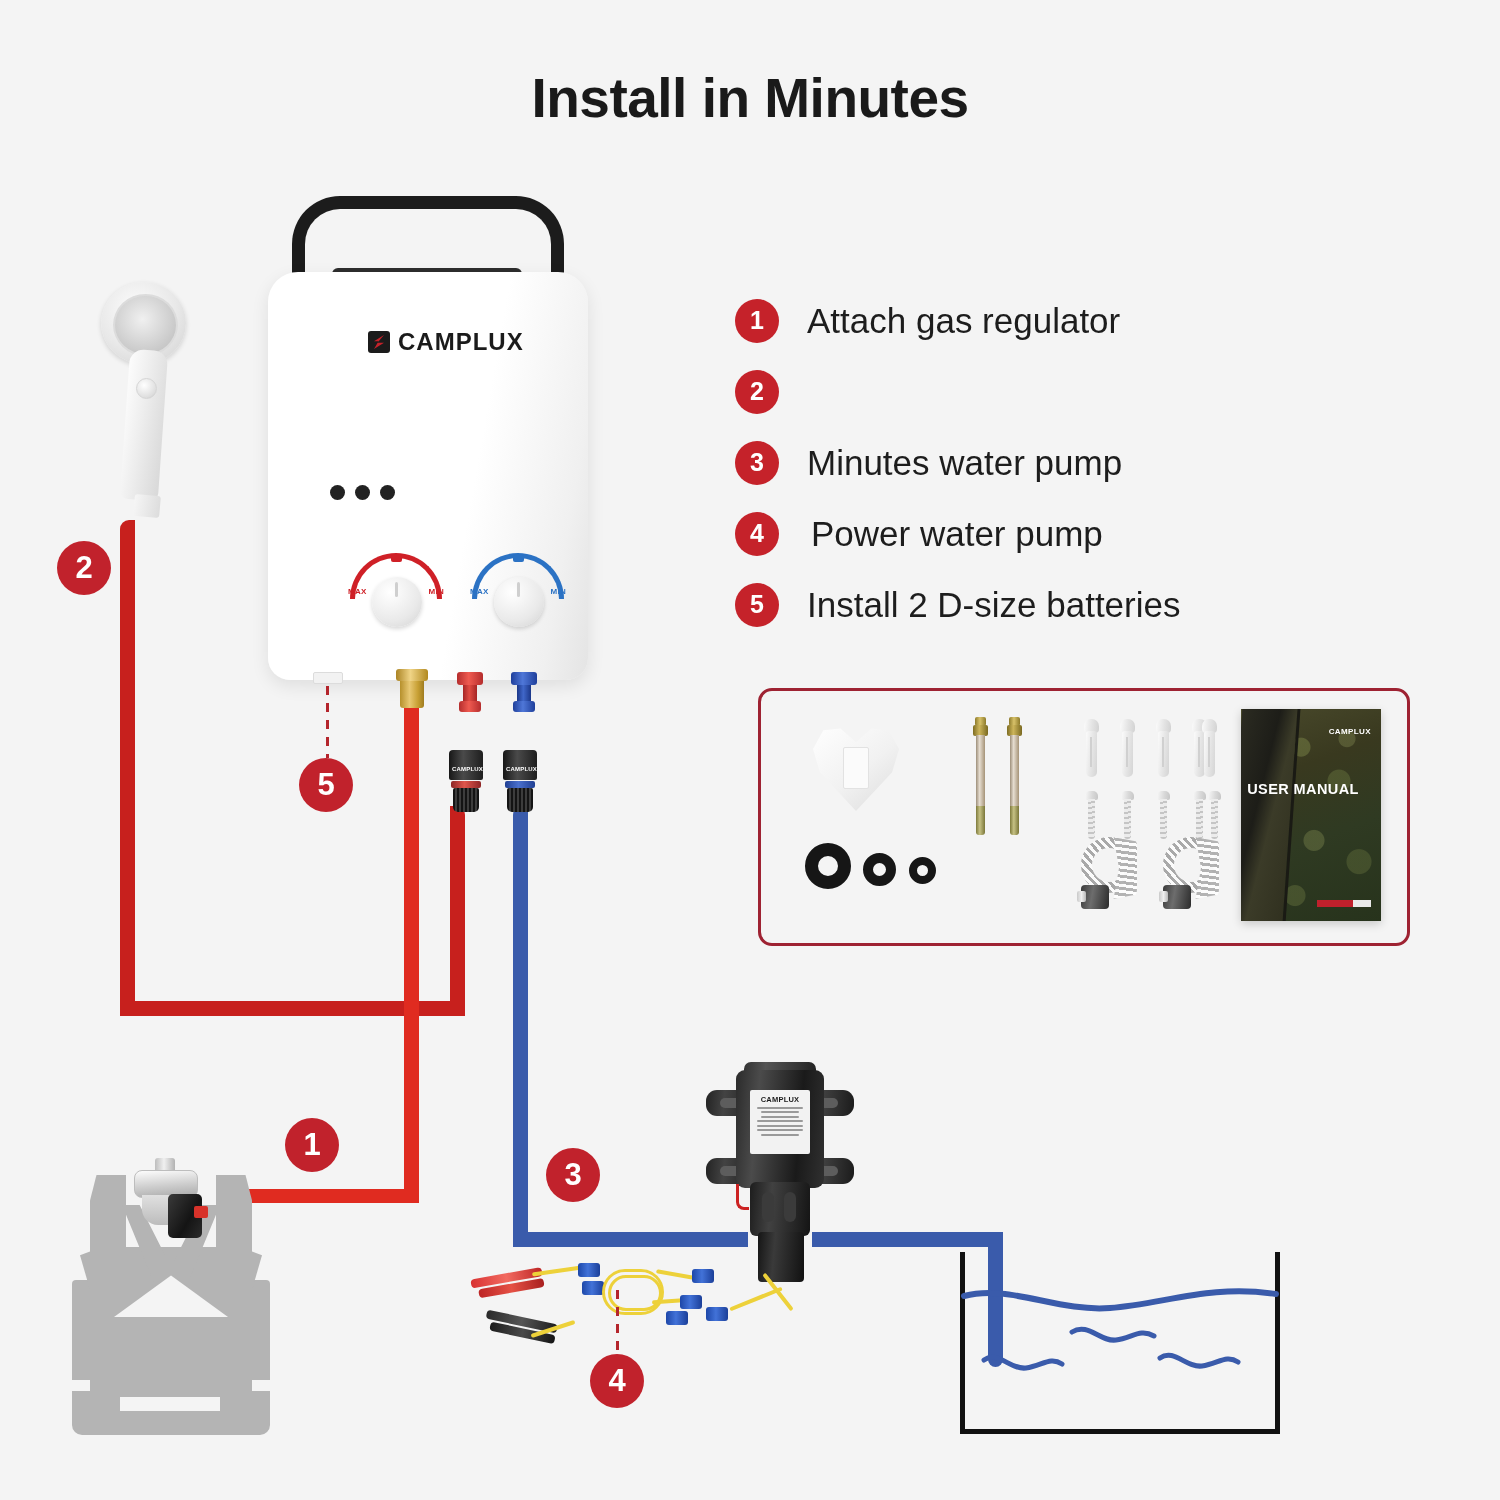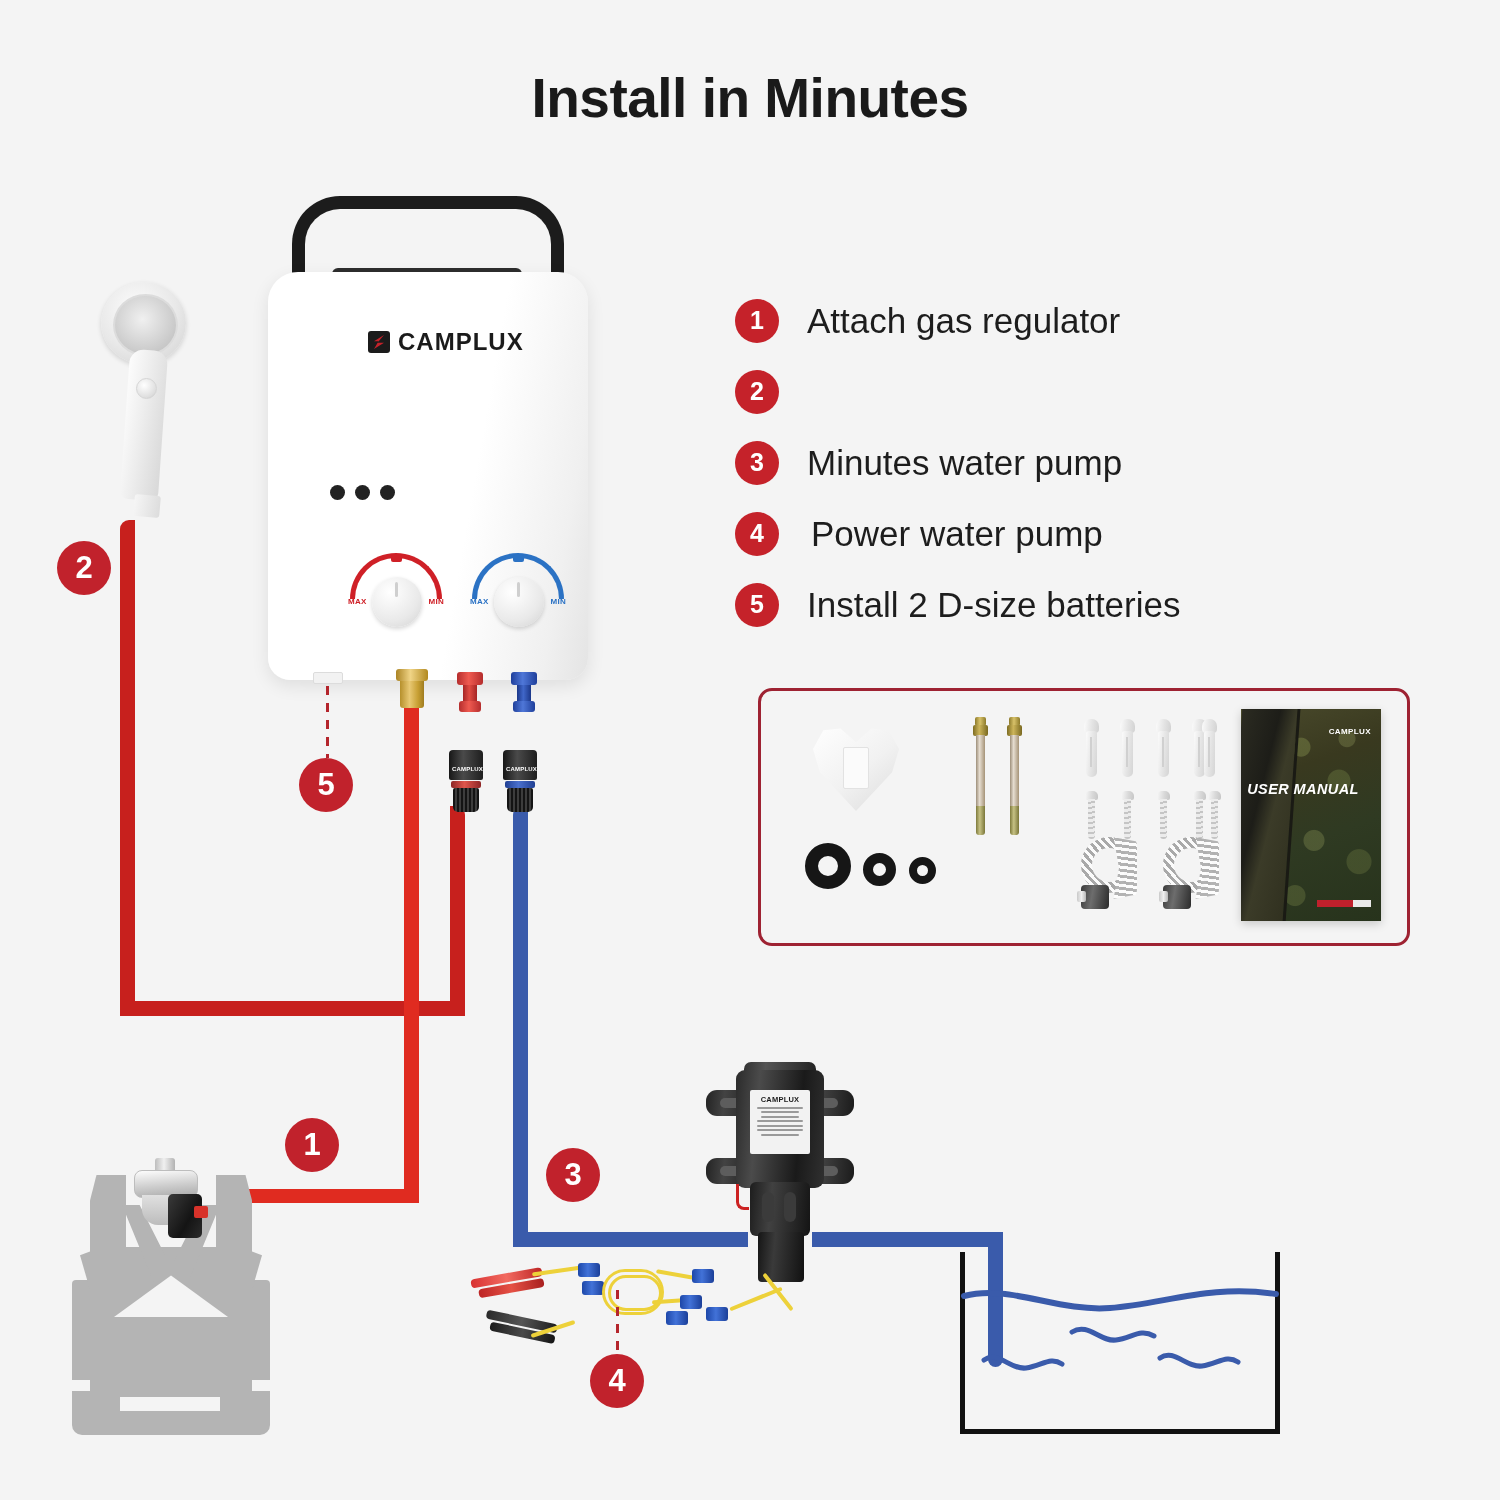--- a/index.html
+++ b/index.html
@@ -110,21 +110,21 @@
   .knob-body::after {
     content:""; position: absolute; left: 23px; top: 5px; width: 3px; height: 15px;
     background: #cfcfcf; border-radius: 2px;
   }
   .knob-tick {
     position: absolute; left: 43px; top: 2px; width: 11px; height: 7px; border-radius: 2px;
   }
   #knob-gas .knob-tick   { background: #cf2027; }
   #knob-water .knob-tick { background: #2b72c4; }
   .knob-max, .knob-min {
-    position: absolute; top: 34px; font-size: 8px; font-weight: bold; letter-spacing: .3px; margin-top: 10px;
+    position: absolute; top: 34px; font-size: 8px; font-weight: bold; letter-spacing: .3px;
   }
   .knob-max { left: 0px; }
   .knob-min { right: 0px; }
   #knob-gas .knob-max, #knob-gas .knob-min     { color: #cf2027; }
   #knob-water .knob-max, #knob-water .knob-min { color: #2b72c4; }
 
   
   #battery-port {
     position: absolute; left: 313px; top: 672px; width: 30px; height: 12px;
     background: #f2f2f2; border: 1px solid #dcdcdc; border-radius: 2px; z-index: 13;
@@ -466,21 +466,21 @@
       radial-gradient(circle at 78% 72%, rgba(96,108,58,.45) 0 12px, transparent 13px),
       radial-gradient(circle at 66% 14%, rgba(138,146,86,.35) 0 8px, transparent 9px),
       radial-gradient(circle at 14% 88%, rgba(110,122,66,.4) 0 10px, transparent 11px);
   }
   #um-brand {
     position:absolute; right: 10px; top: 18px; font-size: 8px; font-weight: bold;
     color: #fff; letter-spacing: .4px;
   }
   #um-title {
     position:absolute; left: 0; top: 72px; width: 124px; text-align:center;
-    font-size: 14.5px; font-weight: bold; color: #fff; letter-spacing: .4px; font-style: italic;
+    font-size: 14.5px; font-weight: bold; color: #fff; letter-spacing: .4px;
   }
   #um-bar {
     position:absolute; right: 10px; bottom: 14px; width: 54px; height: 7px;
     background: linear-gradient(90deg,#c0202c 0 66%, #e9e9e9 66% 100%);
   }
 </style>
 </head>
 <body>
 
 <div class="stage">

